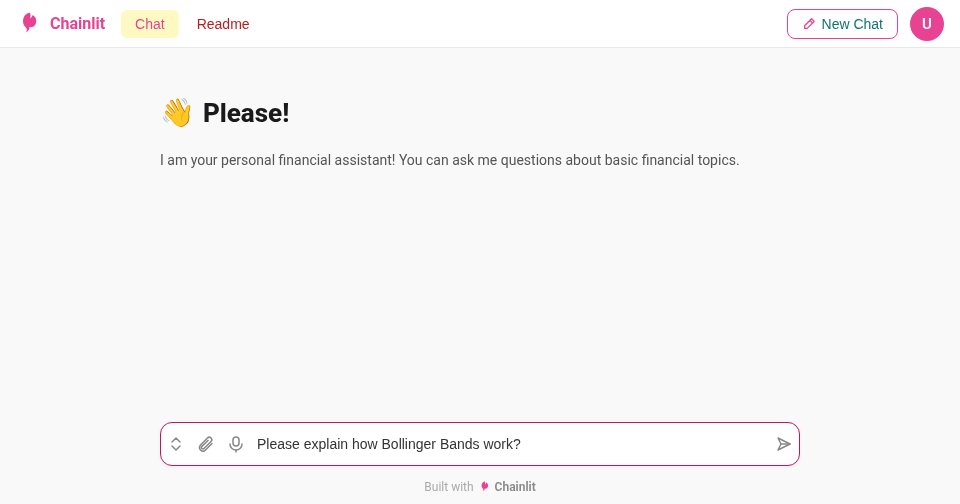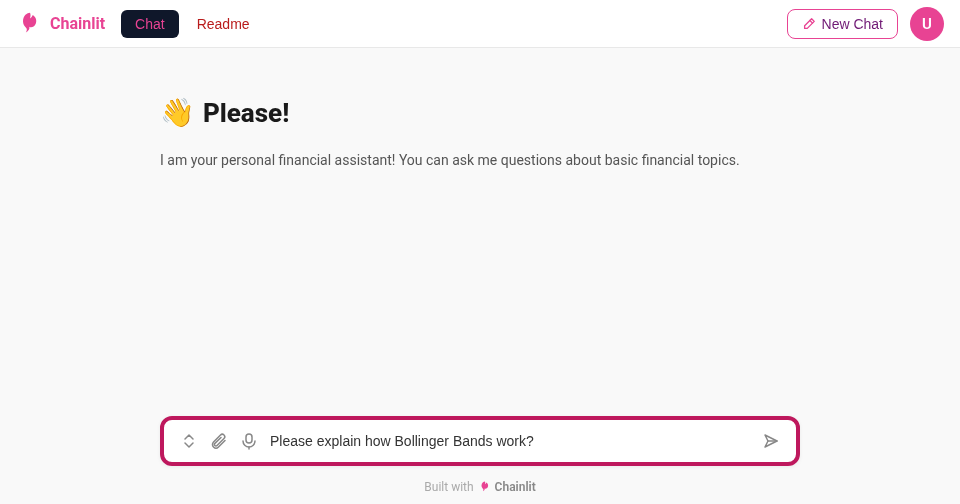--- a/index.html
+++ b/index.html
@@ -66,36 +66,36 @@
       border-radius: 6px;
       font-size: 14px;
       font-weight: 500;
       cursor: pointer;
       border: none;
       background: transparent;
       color: #b91c1c;
     }
 
     .nav-tab.active {
-      background: #0f172a;
+      background: #fef9c3;
       color: #e84393;
     }
 
     .header-right {
       display: flex;
       align-items: center;
       gap: 12px;
     }
 
     .new-chat-btn {
       display: flex;
       align-items: center;
       gap: 6px;
       border: 1.5px solid #e84393;
-      color: #701a75;
+      color: #0f766e;
       background: #ffffff;
       border-radius: 8px;
       padding: 6px 14px;
       font-size: 14px;
       font-weight: 500;
       cursor: pointer;
     }
 
     .new-chat-btn svg {
       width: 14px;
@@ -164,23 +164,23 @@
     .input-area {
       padding: 12px 160px 8px 160px;
       background: #f9f9f9;
       flex-shrink: 0;
     }
 
     .input-container {
       display: flex;
       align-items: center;
       background: #ffffff;
-      border: 4px solid #be185d;
+      border: 1px solid #be185d;
       border-radius: 12px;
-      padding: 10px 14px;
+      padding: 10px 4px;
       gap: 10px;
       box-shadow: 0 1px 4px rgba(0,0,0,0.06);
     }
 
     .input-actions-left {
       display: flex;
       align-items: center;
       gap: 8px;
     }
 

